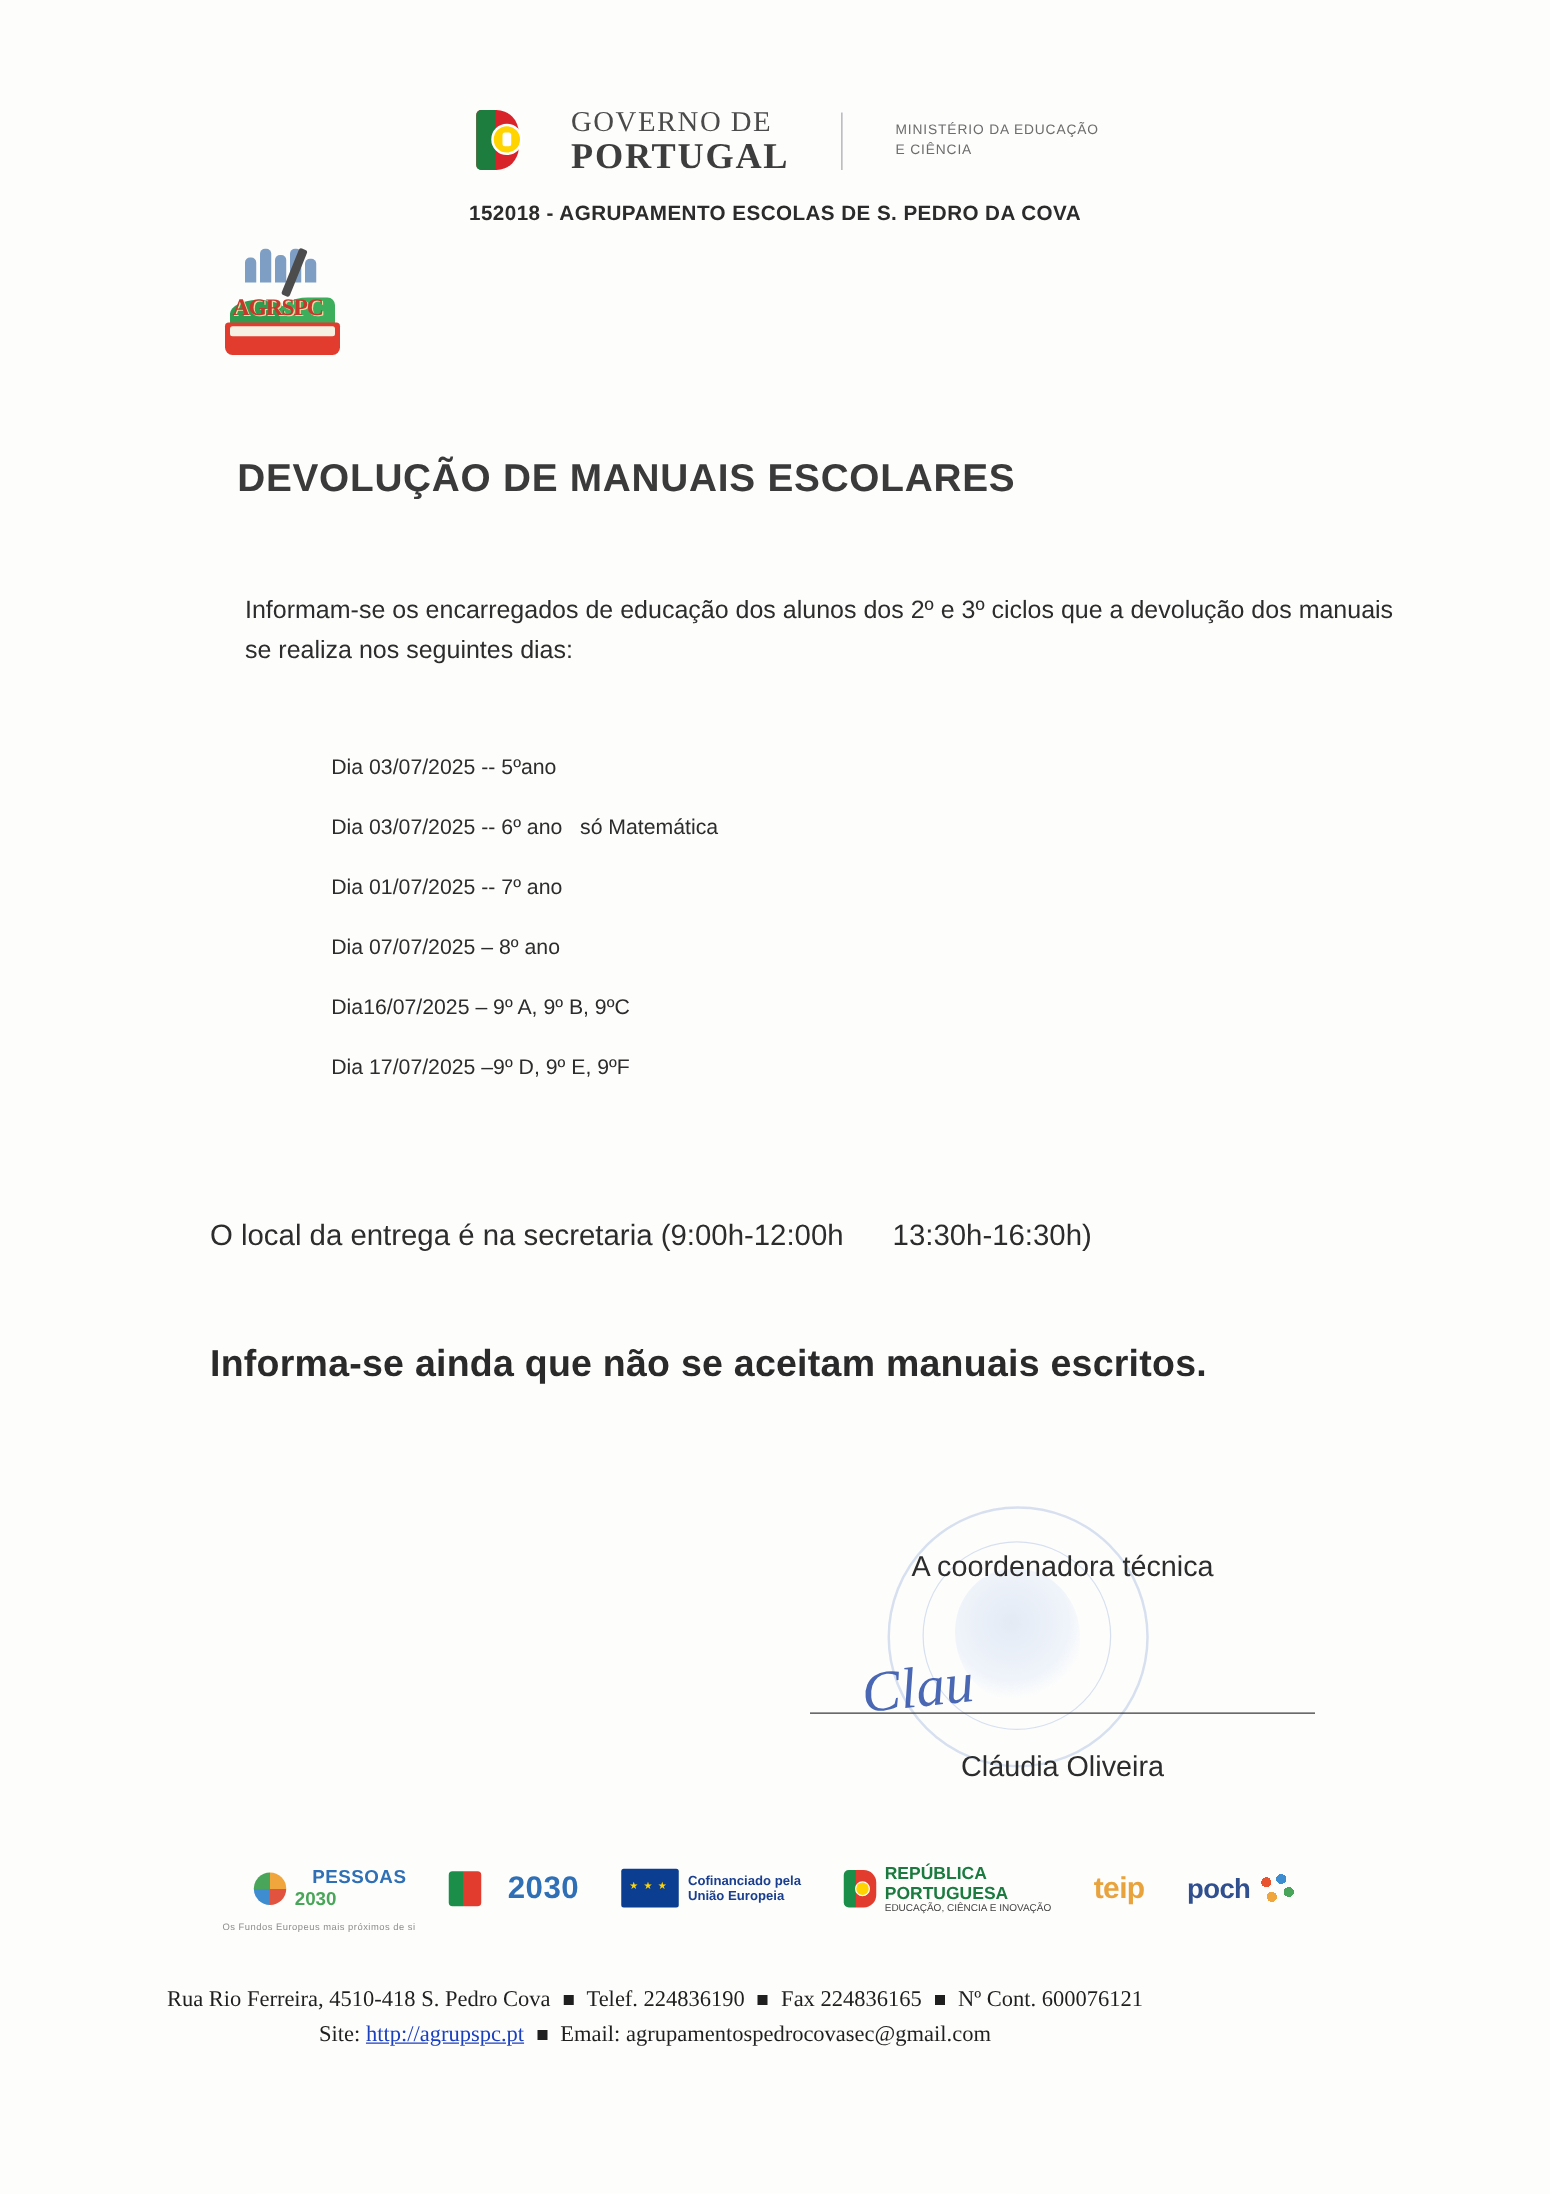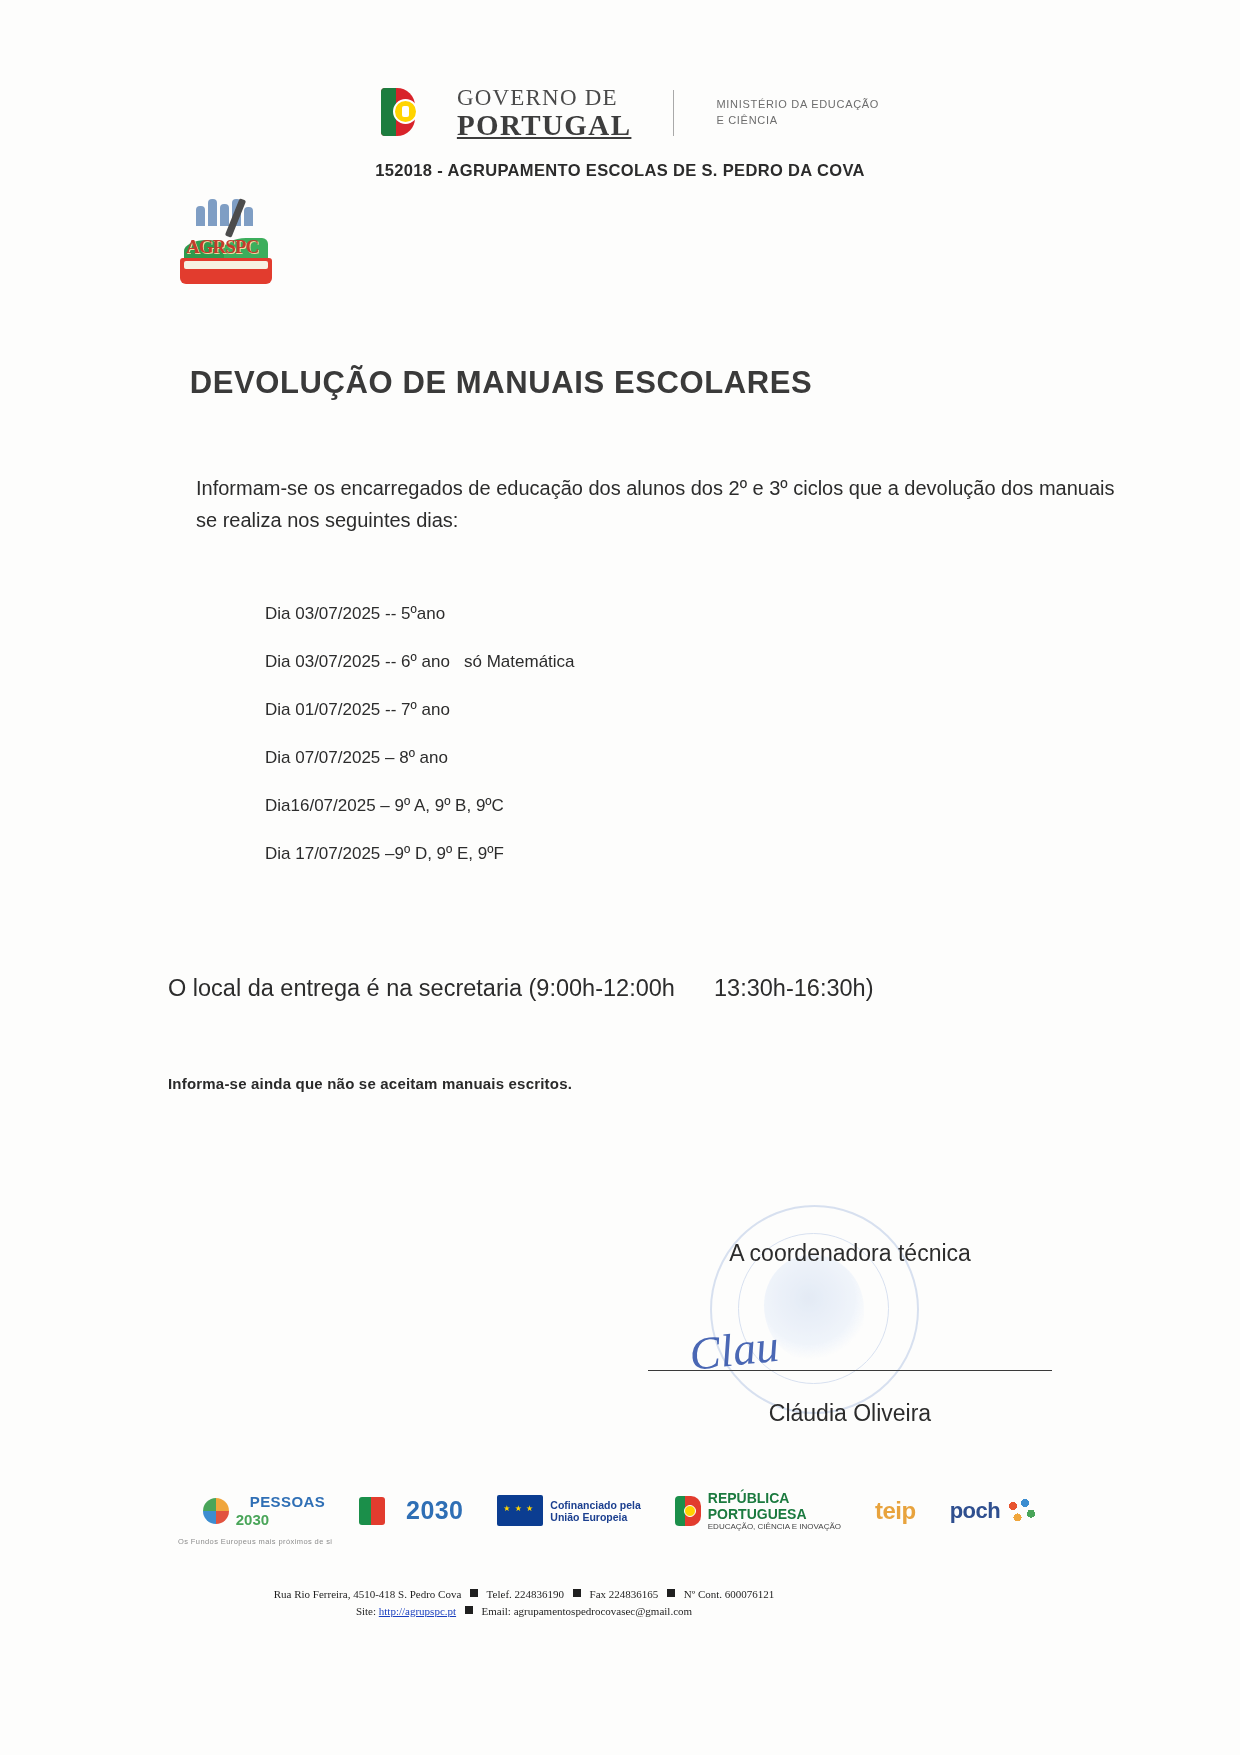--- a/index.html
+++ b/index.html
@@ -84,21 +84,20 @@
     letter-spacing: 1.2px;
     color: #4a4a4a;
   }
   .gov-text .l2 {
     font-family: "Liberation Serif", serif;
     font-size: 29px;
     font-weight: bold;
     letter-spacing: 1.4px;
     color: #3d3d3d;
     margin-top: 2px;
-    text-decoration: underline;
   }
   .gov-divider {
     width: 1px;
     height: 46px;
     background: #a9a9a9;
     margin: 0 18px;
   }
   .gov-ministry {
     text-align: left;
     font-size: 11px;
@@ -224,21 +223,21 @@
     width: 940px;
     font-size: 23.5px;
     color: #2c2c2c;
     white-space: pre;
   }
   .notice {
     position: absolute;
     top: 1075px;
     left: 168px;
     width: 940px;
-    font-size: 15px;
+    font-size: 30px;
     font-weight: bold;
     letter-spacing: 0.2px;
     color: #2a2a2a;
   }
 
   
   .sign-role {
     position: absolute;
     top: 1240px;
     left: 640px;
@@ -401,21 +400,21 @@
   }
 
   
   .footer-address {
     position: absolute;
     top: 1586px;
     left: 0;
     width: 1048px;
     text-align: center;
     font-family: "Liberation Serif", serif;
-    font-size: 11px;
+    font-size: 18px;
     line-height: 1.55;
     color: #1f1f1f;
   }
   .footer-address .sq {
     display: inline-block;
     width: 8px; height: 8px;
     background: #1f1f1f;
     margin: 0 6px 1px 6px;
   }
   .footer-address a {

